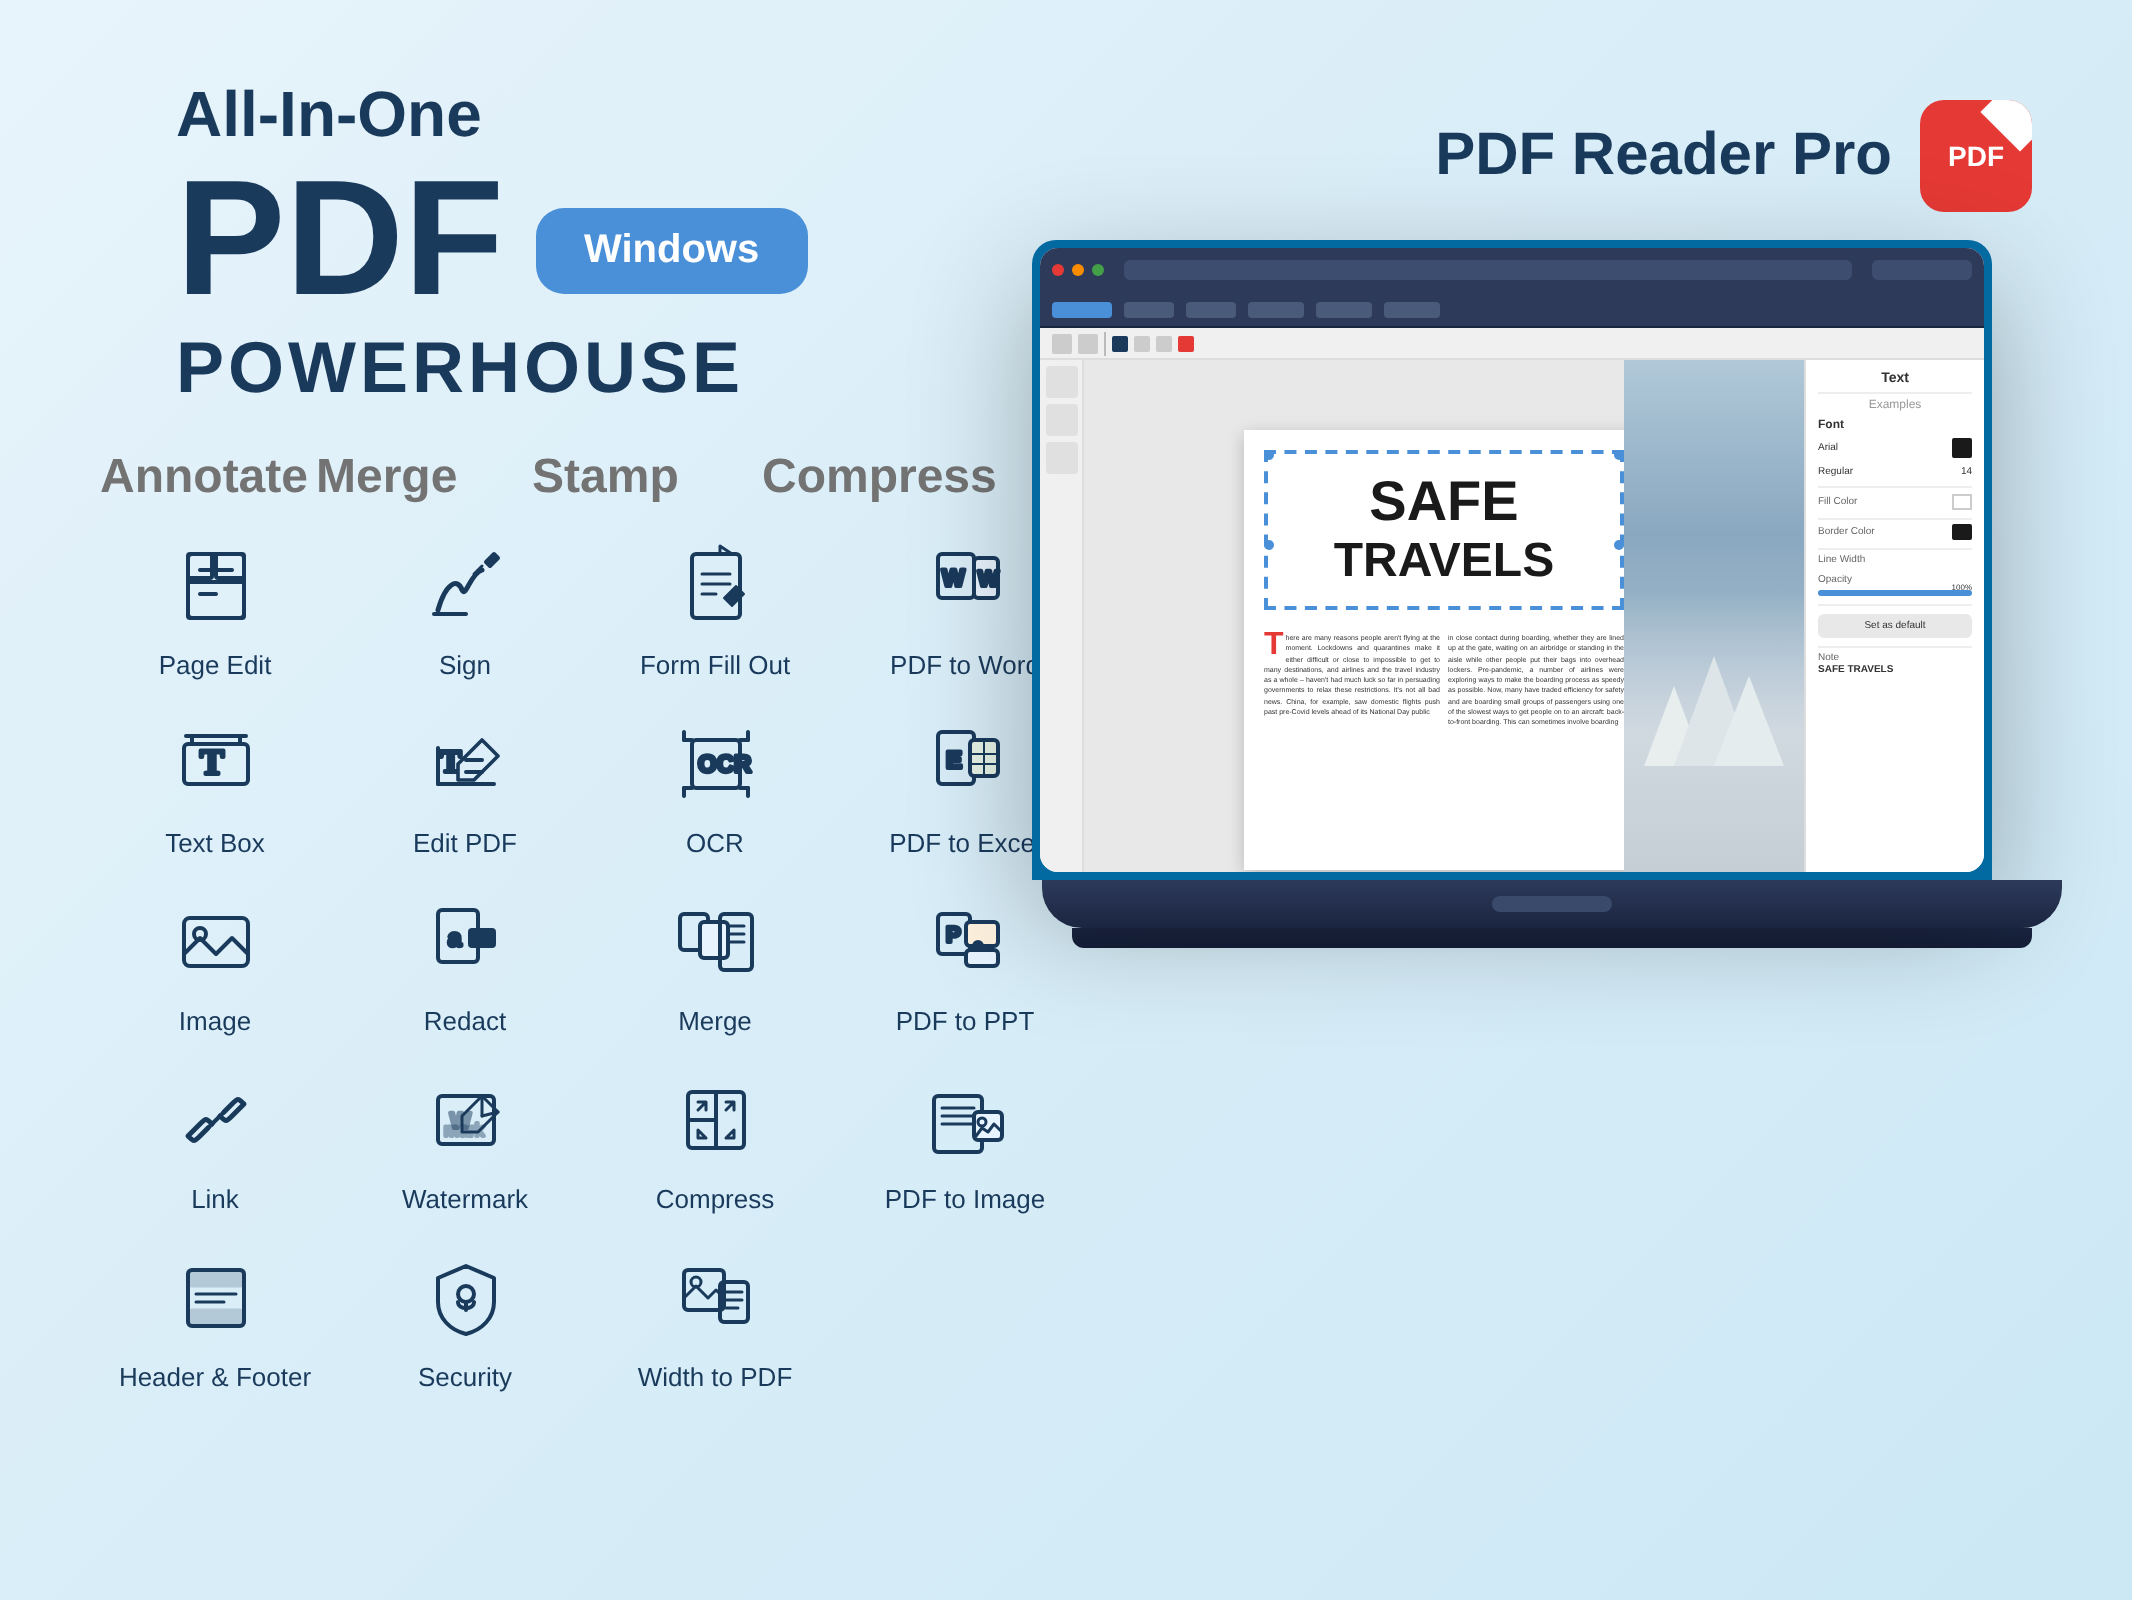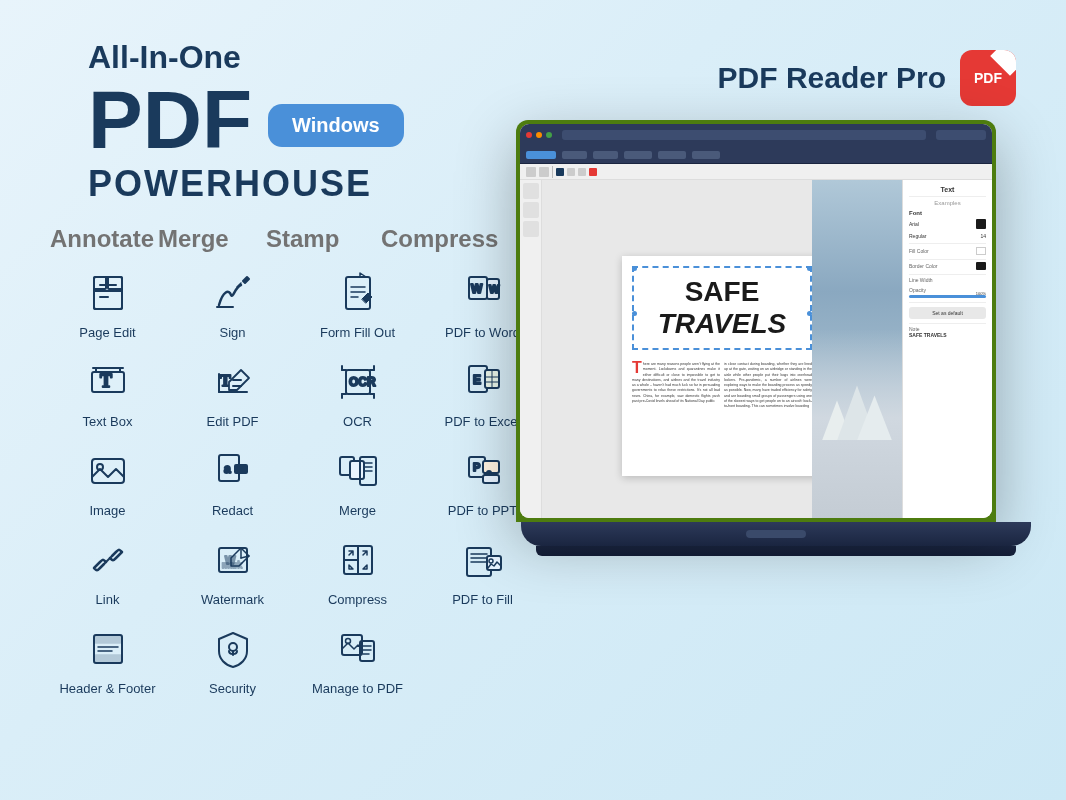--- a/index.html
+++ b/index.html
@@ -158,22 +158,22 @@
     .laptop-container {
       position: absolute;
       right: 30px;
       top: 120px;
       width: 520px;
       height: 420px;
     }
 
     .laptop-screen {
       width: 480px;
-      height: 402px;
-      background: #4d7c0f;
+      height: 320px;
+      background: #0369a1;
       border-radius: 12px 12px 0 0;
       padding: 4px;
       box-shadow: 0 20px 60px rgba(0,0,0,0.3);
       position: relative;
     }
 
     .laptop-screen-inner {
       width: 100%;
       height: 100%;
       background: #f5f5f5;
@@ -240,25 +240,24 @@
     }
 
     .safe-text {
       font-size: 28px;
       font-weight: 900;
       color: #1a1a1a;
       display: block;
     }
 
     .travels-text {
-      font-size: 28px;
+      font-size: 24px;
       font-weight: 900;
       color: #1a1a1a;
       display: block;
-      font-style: italic;
     }
 
     .screen-panel {
       width: 90px;
       background: white;
       border-left: 1px solid #ddd;
       padding: 6px;
     }
 
     .panel-title {
@@ -564,21 +563,21 @@
         <svg viewBox="0 0 44 44">
           <rect x="6" y="10" width="24" height="28" rx="2" stroke="#1a3a5c" stroke-width="2"></rect>
           <line x1="10" y1="16" x2="26" y2="16" stroke="#1a3a5c" stroke-width="1.5"></line>
           <line x1="10" y1="20" x2="26" y2="20" stroke="#1a3a5c" stroke-width="1.5"></line>
           <line x1="10" y1="24" x2="26" y2="24" stroke="#1a3a5c" stroke-width="1.5"></line>
           <rect x="26" y="18" width="14" height="14" rx="2" stroke="#1a3a5c" stroke-width="2" fill="#e8f4ff"></rect>
           <circle cx="30" cy="23" r="2" stroke="#1a3a5c" stroke-width="1.5" fill="none"></circle>
           <path d="M27 30 L30 26 L33 28 L36 24 L40 28" stroke="#1a3a5c" stroke-width="1.5" fill="none"></path>
         </svg>
       </div>
-      <span class="feature-label">PDF to Fill</span>
+      <span class="feature-label">PDF to Image</span>
     </div>
 
 
     <div class="feature-item">
       <div class="feature-icon">
         <svg viewBox="0 0 44 44">
           <rect x="8" y="8" width="28" height="28" rx="2" stroke="#1a3a5c" stroke-width="2" fill="none"></rect>
           <rect x="8" y="8" width="28" height="8" rx="2" fill="#1a3a5c" opacity="0.2" stroke="#1a3a5c" stroke-width="1.5"></rect>
           <rect x="8" y="28" width="28" height="8" rx="2" fill="#1a3a5c" opacity="0.2" stroke="#1a3a5c" stroke-width="1.5"></rect>
           <line x1="12" y1="20" x2="32" y2="20" stroke="#1a3a5c" stroke-width="1.5"></line>
@@ -605,21 +604,21 @@
         <svg viewBox="0 0 44 44">
           <rect x="6" y="8" width="20" height="20" rx="2" stroke="#1a3a5c" stroke-width="2" fill="none"></rect>
           <circle cx="12" cy="14" r="2.5" stroke="#1a3a5c" stroke-width="1.5" fill="none"></circle>
           <path d="M6 22 L12 16 L18 22 L22 18 L26 22" stroke="#1a3a5c" stroke-width="1.5" fill="none"></path>
           <rect x="24" y="14" width="14" height="20" rx="2" stroke="#1a3a5c" stroke-width="2" fill="none"></rect>
           <line x1="27" y1="19" x2="35" y2="19" stroke="#1a3a5c" stroke-width="1.5"></line>
           <line x1="27" y1="23" x2="35" y2="23" stroke="#1a3a5c" stroke-width="1.5"></line>
           <line x1="27" y1="27" x2="33" y2="27" stroke="#1a3a5c" stroke-width="1.5"></line>
         </svg>
       </div>
-      <span class="feature-label">Manage to PDF</span>
+      <span class="feature-label">Width to PDF</span>
     </div>
 
   </div>
 </div>
 
 <div class="laptop-container">
   <div class="laptop-screen">
     <div class="laptop-screen-inner">
 
       <div class="screen-toolbar">

